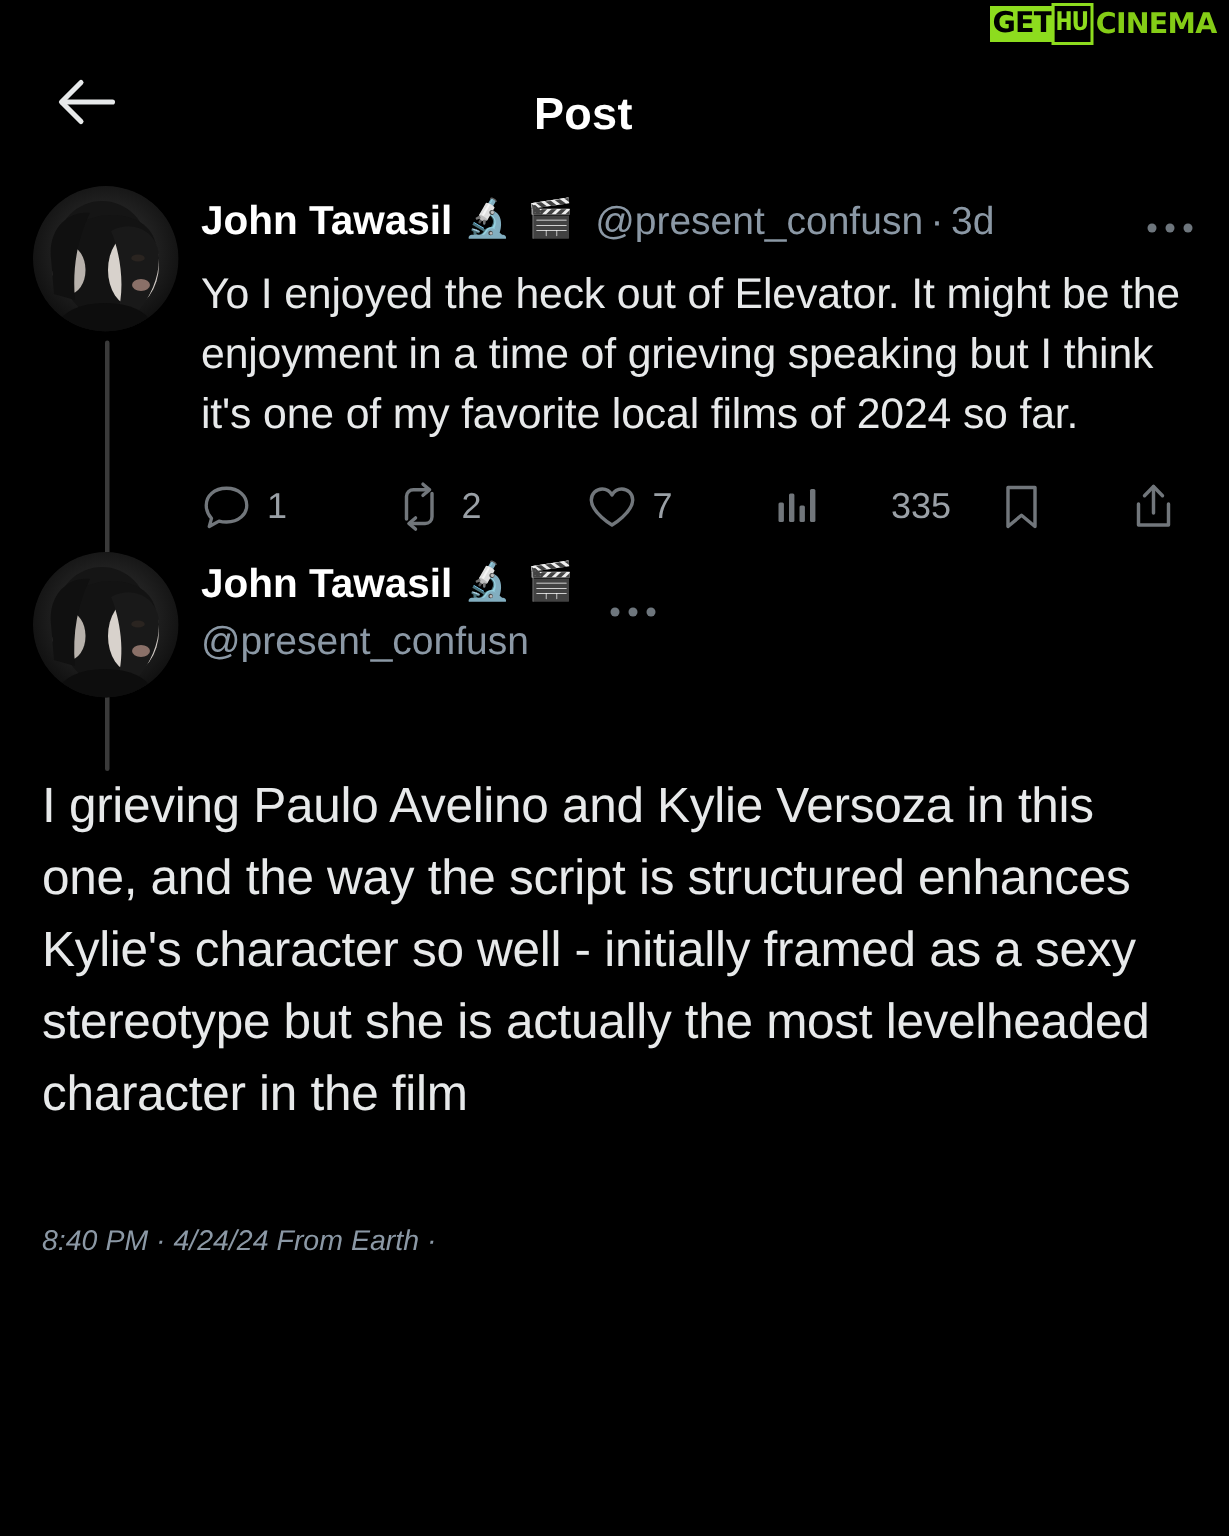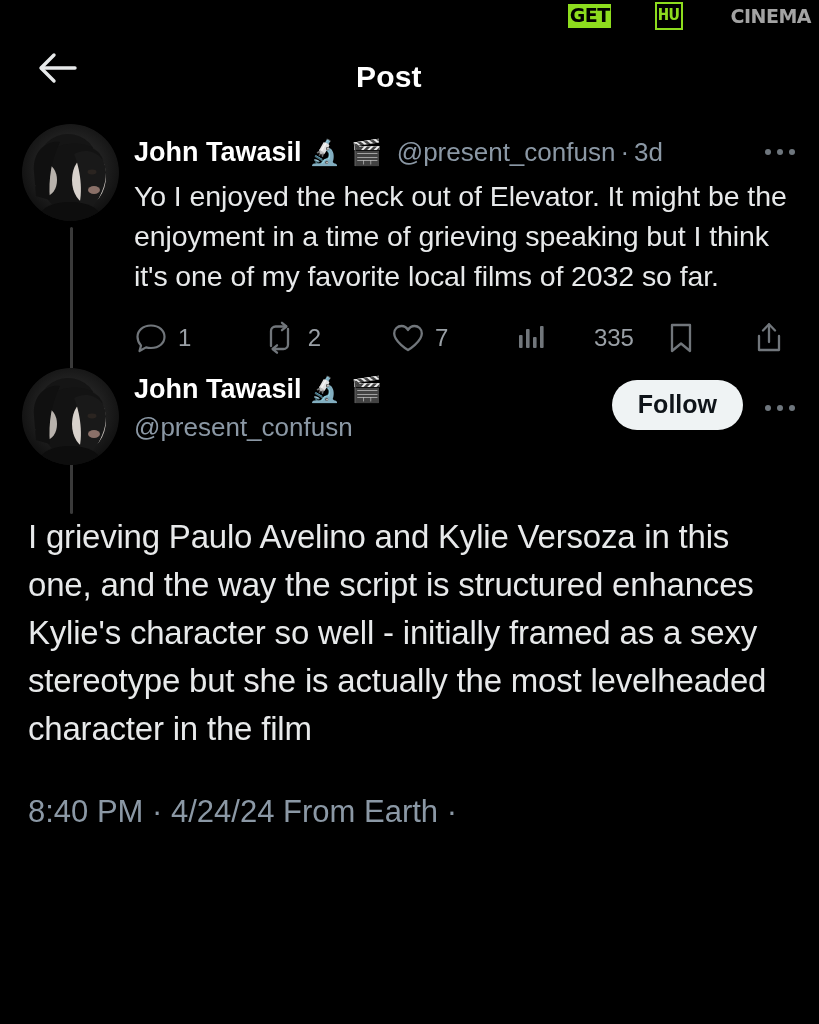--- a/index.html
+++ b/index.html
@@ -23,36 +23,35 @@
     top: 4px;
     right: 8px;
     display: flex;
     align-items: center;
     font-family: "DejaVu Sans", sans-serif;
     font-weight: 700;
     font-size: 19px;
     letter-spacing: -0.5px;
     z-index: 50;
     line-height: 1;
-    gap: 46px;
   }
   #watermark .wm-get {
     background: #8ddc1e;
     color: #000000;
     padding: 2px 1px 3px 2px;
   }
   #watermark .wm-hu {
     background: #000000;
     color: #8ddc1e;
     padding: 2px 2px 3px 1px;
     outline: 2px solid #8ddc1e;
     font-family: Liberation Mono, monospace;
   }
   #watermark .wm-cinema {
-    color: #a3a3a3;
+    color: #84cc16;
     padding-left: 3px;
   }
 
   
   #header {
     position: absolute;
     top: 0; left: 16px;
     width: 819px;
     height: 112px;
     background: #000000;
@@ -112,21 +111,21 @@
     width: 3px;
     height: 287px;
     background: #3a3a3a;
     border-radius: 2px;
   }
 
   .tweet-body { flex: 1; min-width: 0; padding-left: 8px; }
 
   .name-row {
     display: flex;
-    align-items: center;
+    align-items: flex-start;
     flex-wrap: nowrap;
     white-space: nowrap;
     line-height: 1;
     margin-top: 10px;
   }
   .display-name {
     font-size: 27px;
     font-weight: 700;
     color: #ffffff;
   }
@@ -246,25 +245,26 @@
     font-size: 33px;
     line-height: 48px;
     color: #e7e9ea;
     margin-top: 48px;
     padding: 0 8px 0 6px;
     letter-spacing: -0.2px;
     white-space: pre-wrap;
   }
 
   #post-meta {
-    font-size: 31px;
+    font-size: 19px;
     color: #8b98a5;
-    margin-top: 40px;
+    margin-top: 64px;
     padding-left: 6px;
     line-height: 1.2;
+    font-style: italic;
   }
 </style>
 </head>
 <body>
 
 <div id="watermark">
   <span class="wm-get">GET</span>
     <span class="wm-hu">HU</span>
     <span class="wm-cinema">CINEMA</span>
 </div>
@@ -321,21 +321,21 @@
         <span class="handle">@present_confusn</span>
         <span class="meta-dot">·</span>
         <span class="timestamp-rel">3d</span>
         <span class="more-dots">
             <i></i>
             <i></i>
             <i></i>
           </span>
       </div>
 
-      <div id="parent-text">Yo I enjoyed the heck out of Elevator. It might be the enjoyment in a time of grieving speaking but I think it's one of my favorite local films of 2032 so far.</div>
+      <div id="parent-text">Yo I enjoyed the heck out of Elevator. It might be the enjoyment in a time of grieving speaking but I think it's one of my favorite local films of 2024 so far.</div>
 
 
       
       <div id="actions-row">
 
         <div class="action act-reply">
           <svg width="34" height="34" viewBox="0 0 34 34">
             <path d="M17 4.5 C25.2 4.5 30.5 9.6 30.5 15.8 C30.5 22 25.2 27 17 27 C15.2 27 13.5 26.8 12 26.4 L5.5 30 L7 24.6 C5 22.4 3.5 19.4 3.5 15.8 C3.5 9.6 8.8 4.5 17 4.5 Z" fill="none" stroke="#71767b" stroke-width="2.2" stroke-linejoin="round"></path>
           </svg>
           <span class="count">1</span>
@@ -419,21 +419,20 @@
       </div>
 
       <div id="main-name-block">
         <div class="name-row" style="margin-top:0">
           <span class="display-name">John Tawasil</span>
           <span class="name-emoji">🔬 🎬</span>
         </div>
         <div id="main-handle">@present_confusn</div>
       </div>
 
-      <button id="follow-button">Follow</button>
 
       <span class="more-dots" id="main-more">
           <i></i>
           <i></i>
           <i></i>
         </span>
     </div>
 
     <div id="main-text">I grieving Paulo Avelino and Kylie Versoza in this one, and the way the script is structured enhances Kylie's character so well - initially framed as a sexy stereotype but she is actually the most levelheaded character in the film</div>
 

